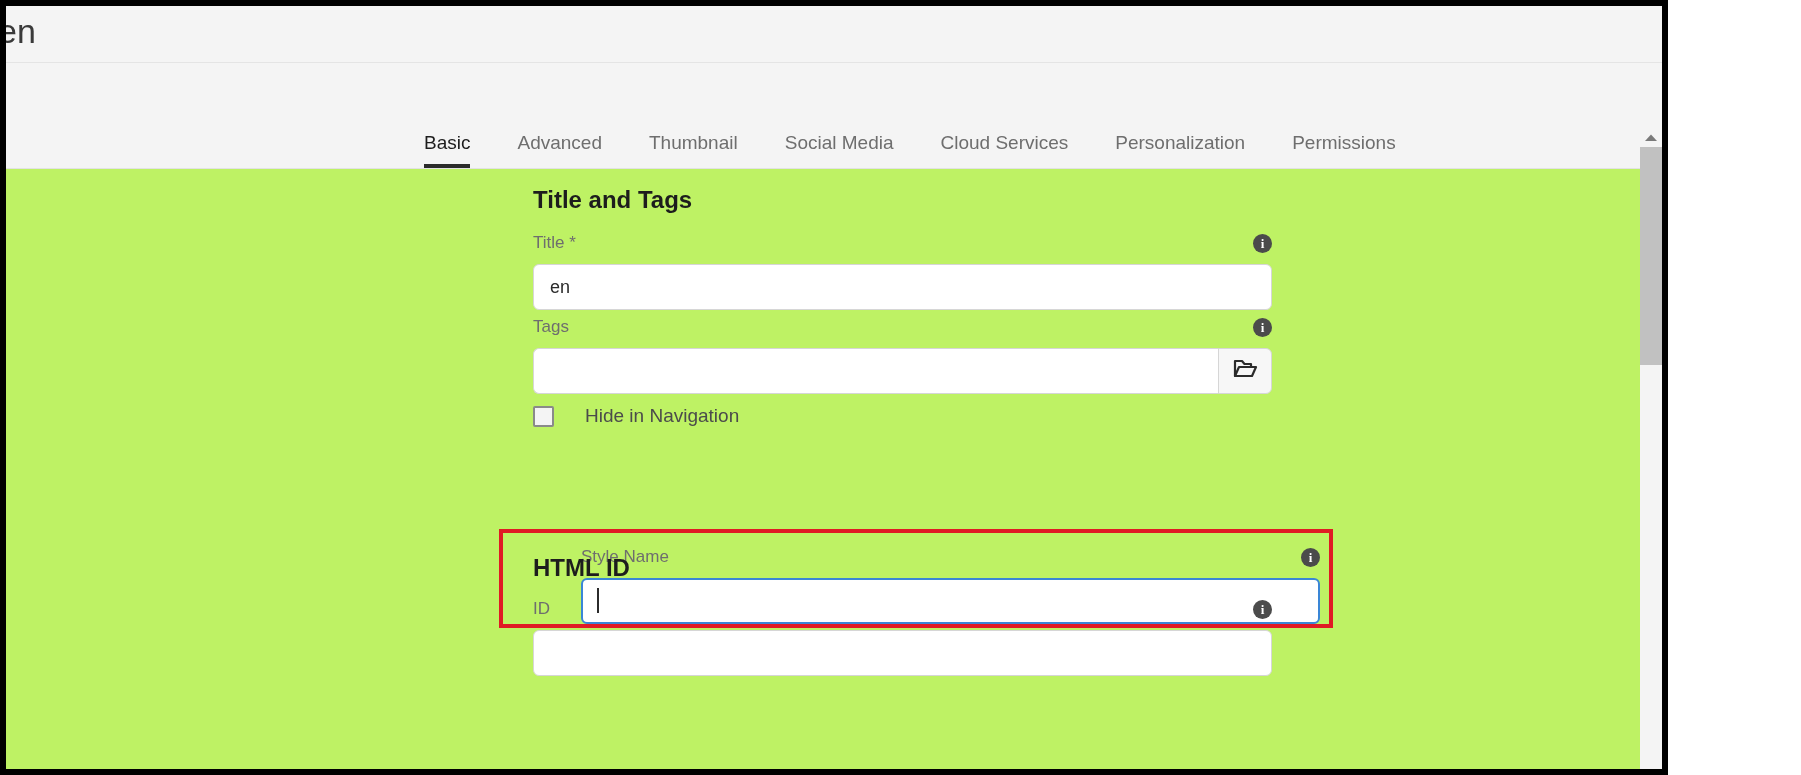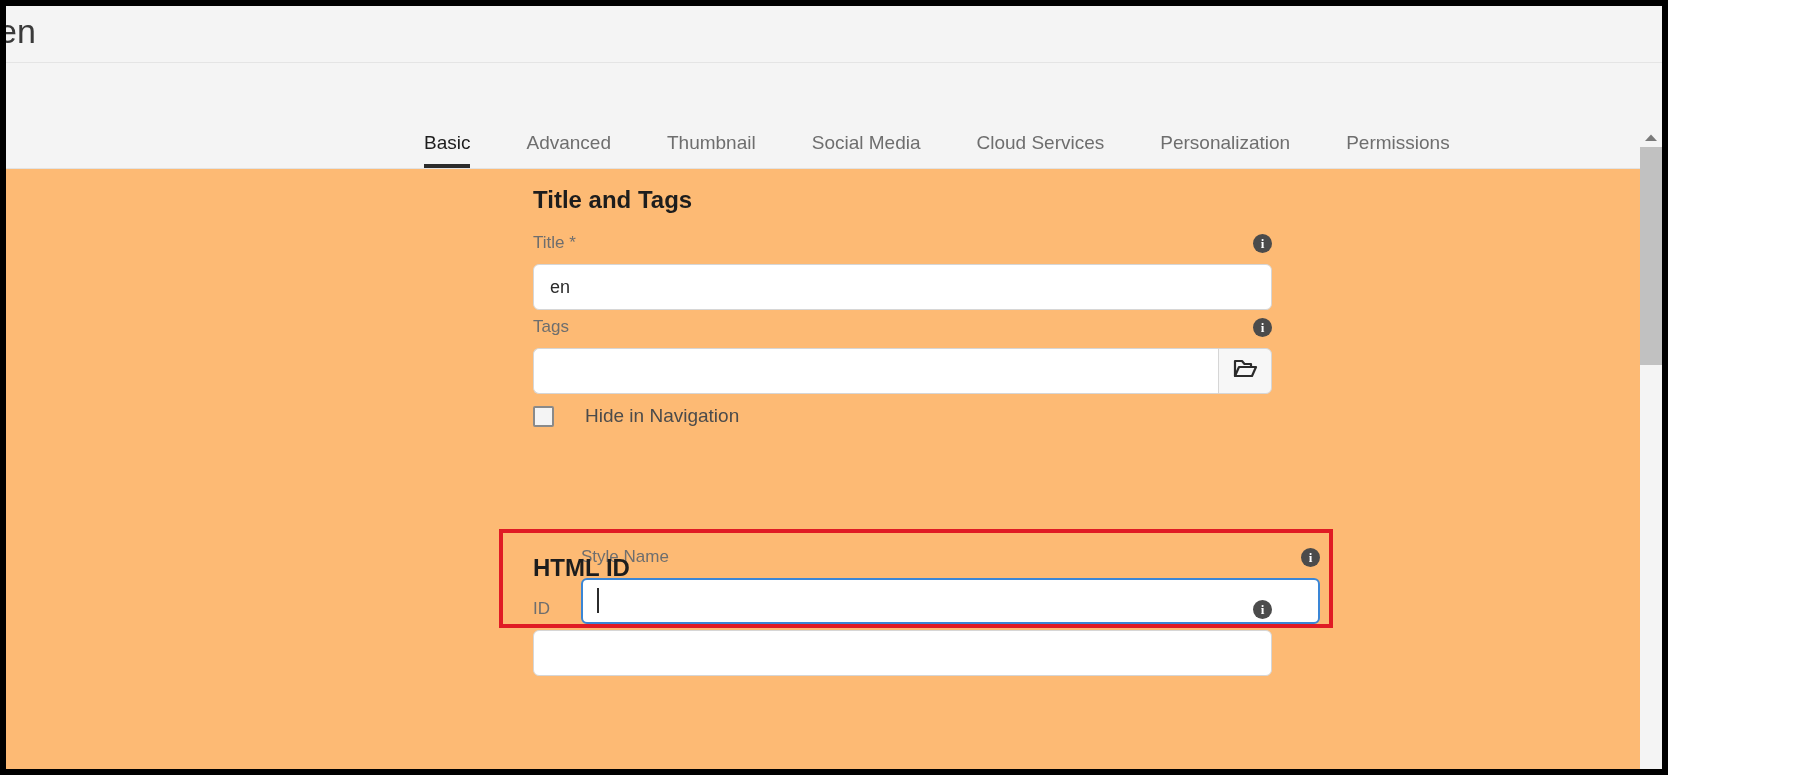--- a/index.html
+++ b/index.html
@@ -111,21 +111,21 @@
     height: 105px;
     background: #f4f4f4;
     border-bottom: 1px solid #e2e2e2;
   }
   .tabs {
     position: absolute;
     left: 418px;
     bottom: 0;
     display: flex;
     align-items: flex-end;
-    gap: 12px;
+    gap: 3px;
   }
   .tab {
     padding: 0 22px 14px 22px;
     font-size: 19px;
     color: #6e6e6e;
     cursor: pointer;
     position: relative;
     white-space: nowrap;
     font-family: "Liberation Sans", sans-serif;
   }
@@ -143,21 +143,21 @@
     background: #2b2b2b;
   }
 
   
   .content {
     position: absolute;
     left: 0;
     top: 163px;
     right: 0;
     bottom: 0;
-    background: #fdba74;
+    background: #bef264;
   }
 
   .section-heading {
     position: absolute;
     left: 527px;
     font-size: 24px;
     font-weight: bold;
     color: #1d1d1d;
     font-family: "Liberation Sans", sans-serif;
   }

